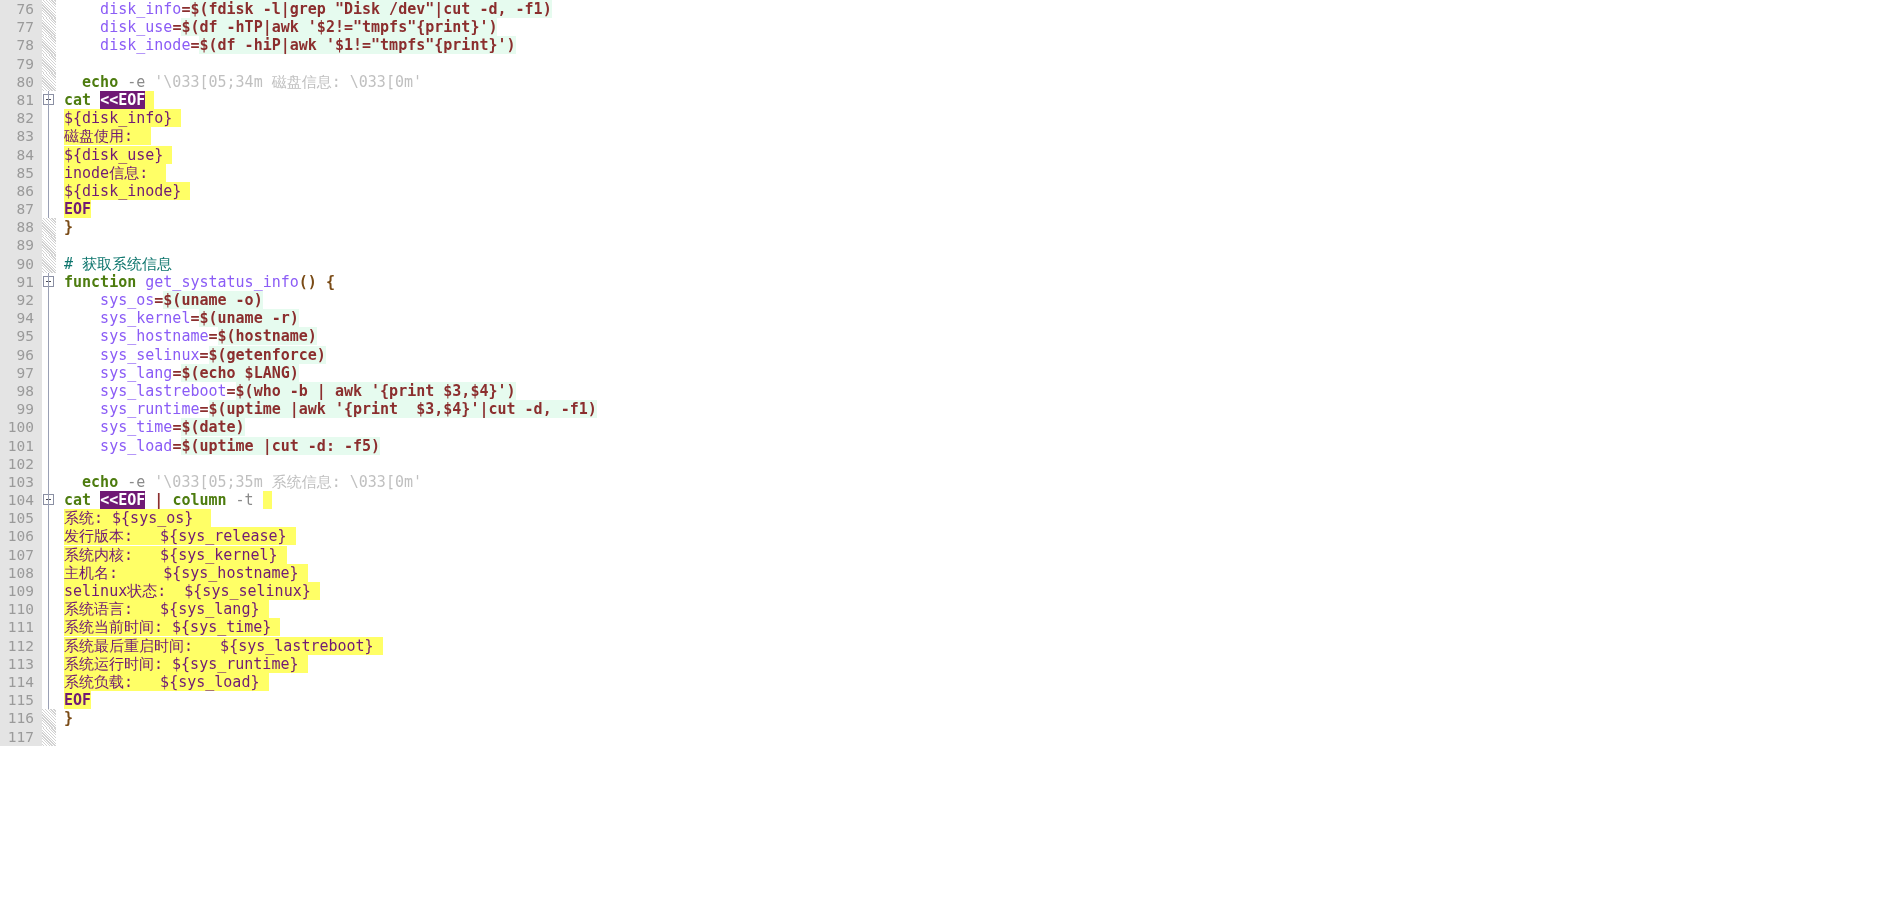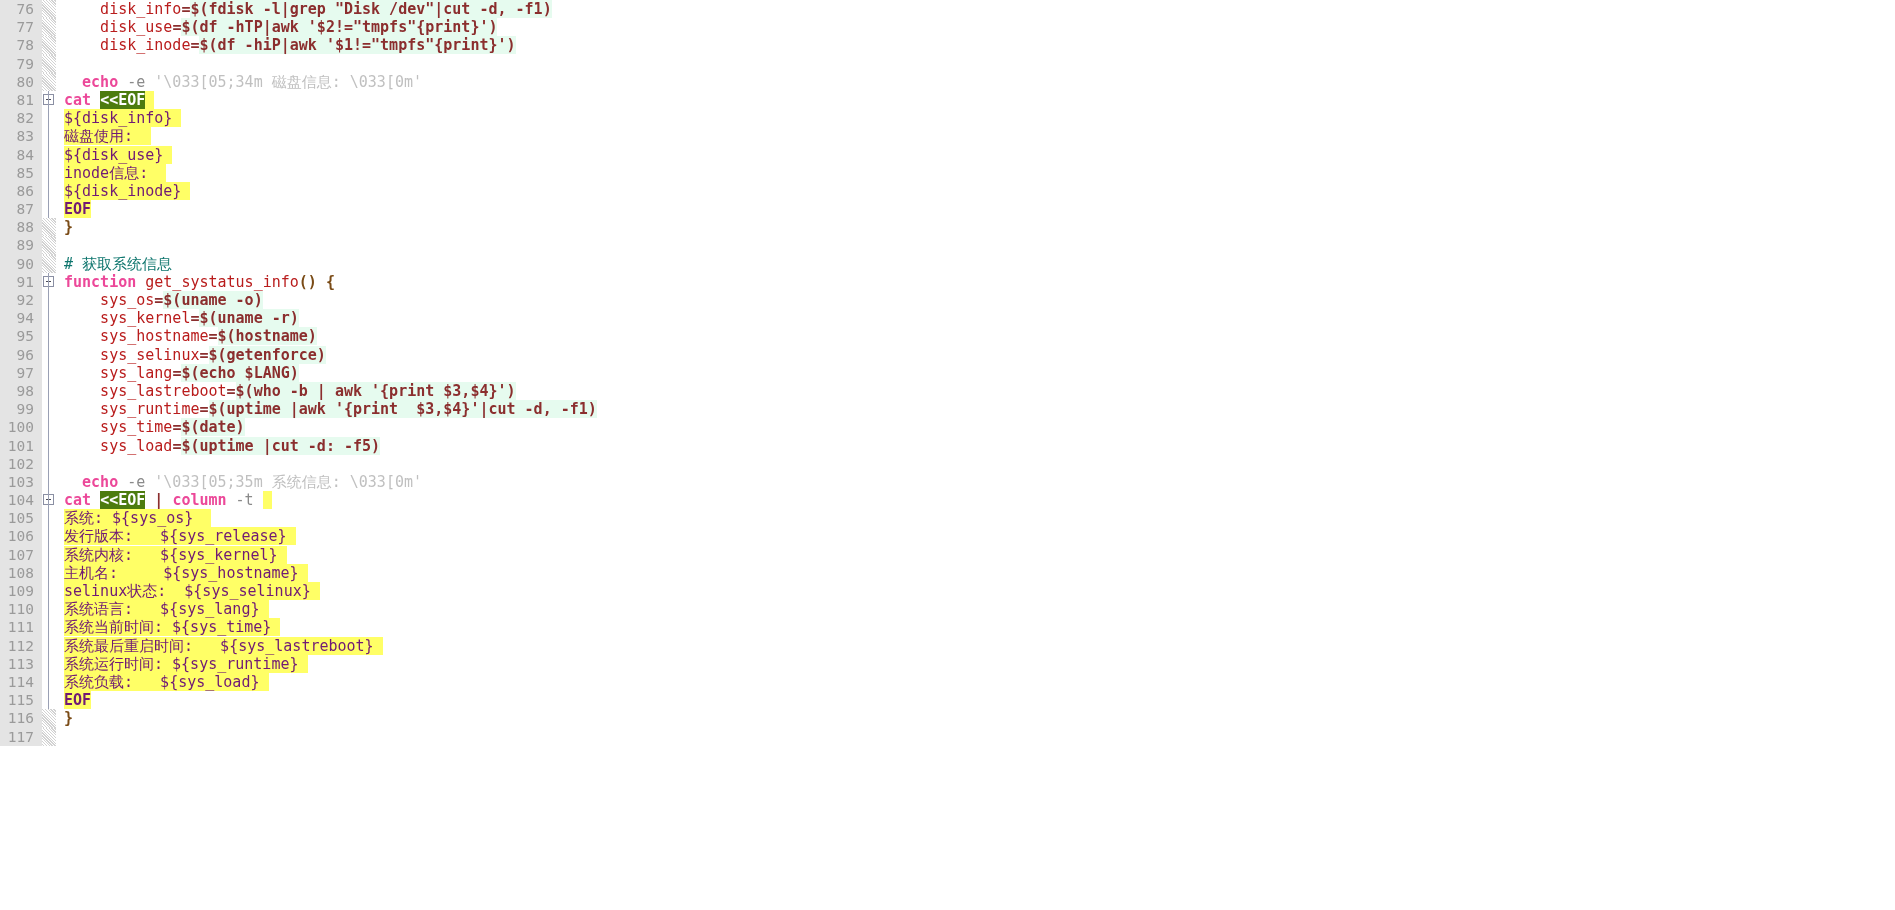--- a/index.html
+++ b/index.html
@@ -78,30 +78,30 @@
   }
   .txt{
     padding-left:8px;
     color:#404040;
     font-family:"DejaVu Sans Mono","Liberation Mono",monospace;
     font-size:15px;
     flex:1 1 auto;
   }
 
   
-  .kw      {color:#ec4899;font-weight:bold;}          
+  .kw      {color:#4d7c0f;font-weight:bold;}          
   .op      {color:#8b2e2e;font-weight:bold;}          
   .brace   {color:#7a4b16;font-weight:bold;}          
-  .plainid {color:#b91c1c;}
+  .plainid {color:#8b5cf6;}
   .str     {color:#c0c0c0;margin-top:43px;}                           
   .cmt     {color:#0f766e;}                           
   .subst   {background:#e6fbef;color:#8b2e2e;font-weight:bold;}
   .heredoc {background:#ffff66;color:#701a75;}
   .heredoc.b{font-weight:bold;}
-  .eofmark {background:#4d7c0f;color:#ffffff;font-weight:bold;}
+  .eofmark {background:#701a75;color:#ffffff;font-weight:bold;}
   .hlspace {background:#ffff66;}
   .dim     {color:#8a8a8a;}
 </style>
 </head>
 <body>
 
 <div id="editor">
   <div class="code-area">
       <div class="line"><div class="ln">76</div><div class="fold"></div><div class="txt"><span class="plainid">    disk_info</span><span class="op">=</span><span class="subst">$(fdisk -l|grep "Disk /dev"|cut -d, -f1)</span></div></div>
       <div class="line"><div class="ln">77</div><div class="fold"></div><div class="txt"><span class="plainid">    disk_use</span><span class="op">=</span><span class="subst">$(df -hTP|awk '$2!="tmpfs"{print}')</span></div></div>

